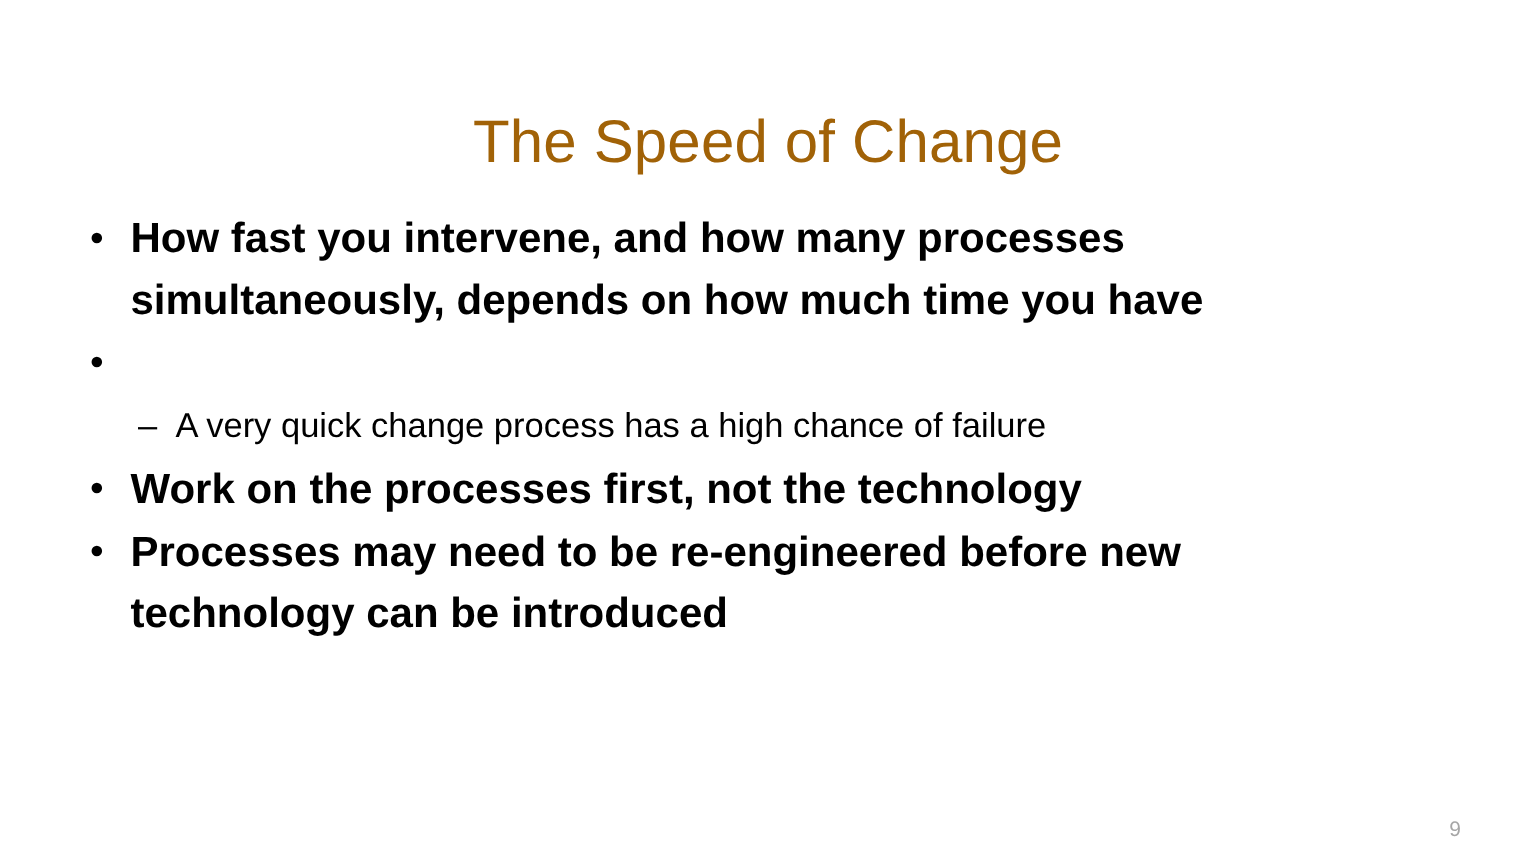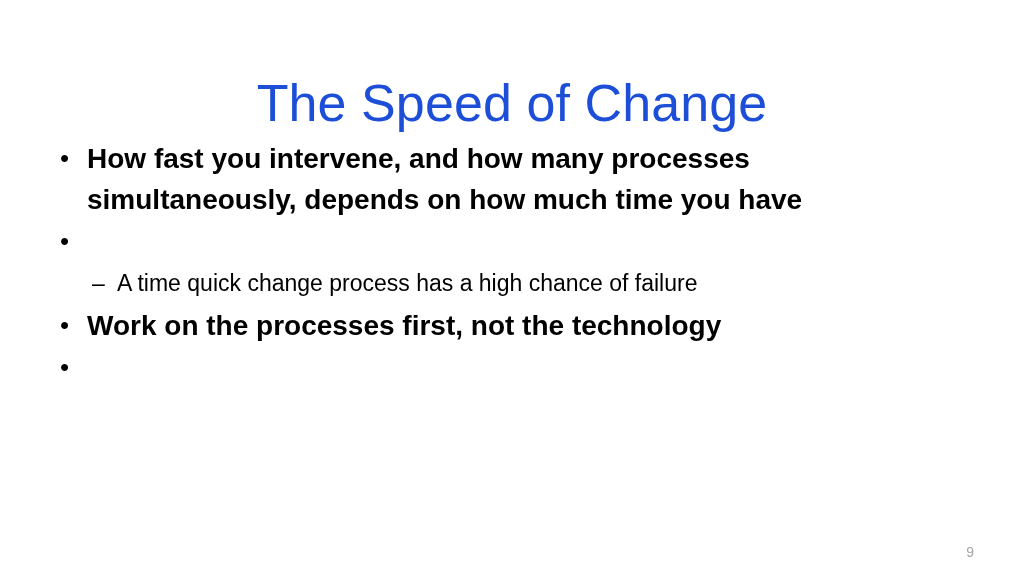--- a/index.html
+++ b/index.html
@@ -22,25 +22,25 @@
     background: #ffffff;
     box-sizing: border-box;
   }
 
   .slide-title {
     position: absolute;
     left: 72px;
     top: 44px;
     width: 880px;
     text-align: center;
-    font-size: 52px;
+    font-size: 40px;
     font-weight: normal;
     line-height: 48px;
     letter-spacing: 0.1px;
-    color: #1d4ed8;
+    color: #a16207;
     white-space: nowrap;
   }
 
   .body-area {
     position: absolute;
     left: 56px;
     top: 138px;
     width: 900px;
   }
 
@@ -116,29 +116,30 @@
       <span class="marker">•</span>
       <span class="text">How fast you intervene, and how many processes simultaneously, depends on how much time you have</span>
     </div>
 
     <div class="bullet-row">
       <span class="marker">•</span>
     </div>
 
     <div class="sub-row">
       <span class="marker">–</span>
-      <span class="text">A time quick change process has a high chance of failure</span>
+      <span class="text">A very quick change process has a high chance of failure</span>
     </div>
 
     <div class="bullet-row">
       <span class="marker">•</span>
       <span class="text">Work on the processes first, not the technology</span>
     </div>
 
     <div class="bullet-row">
       <span class="marker">•</span>
+      <span class="text">Processes may need to be re-engineered before new technology can be introduced</span>
     </div>
 
   </div>
 
   <div class="page-number">9</div>
 
 </div>
 
 </body></html>

